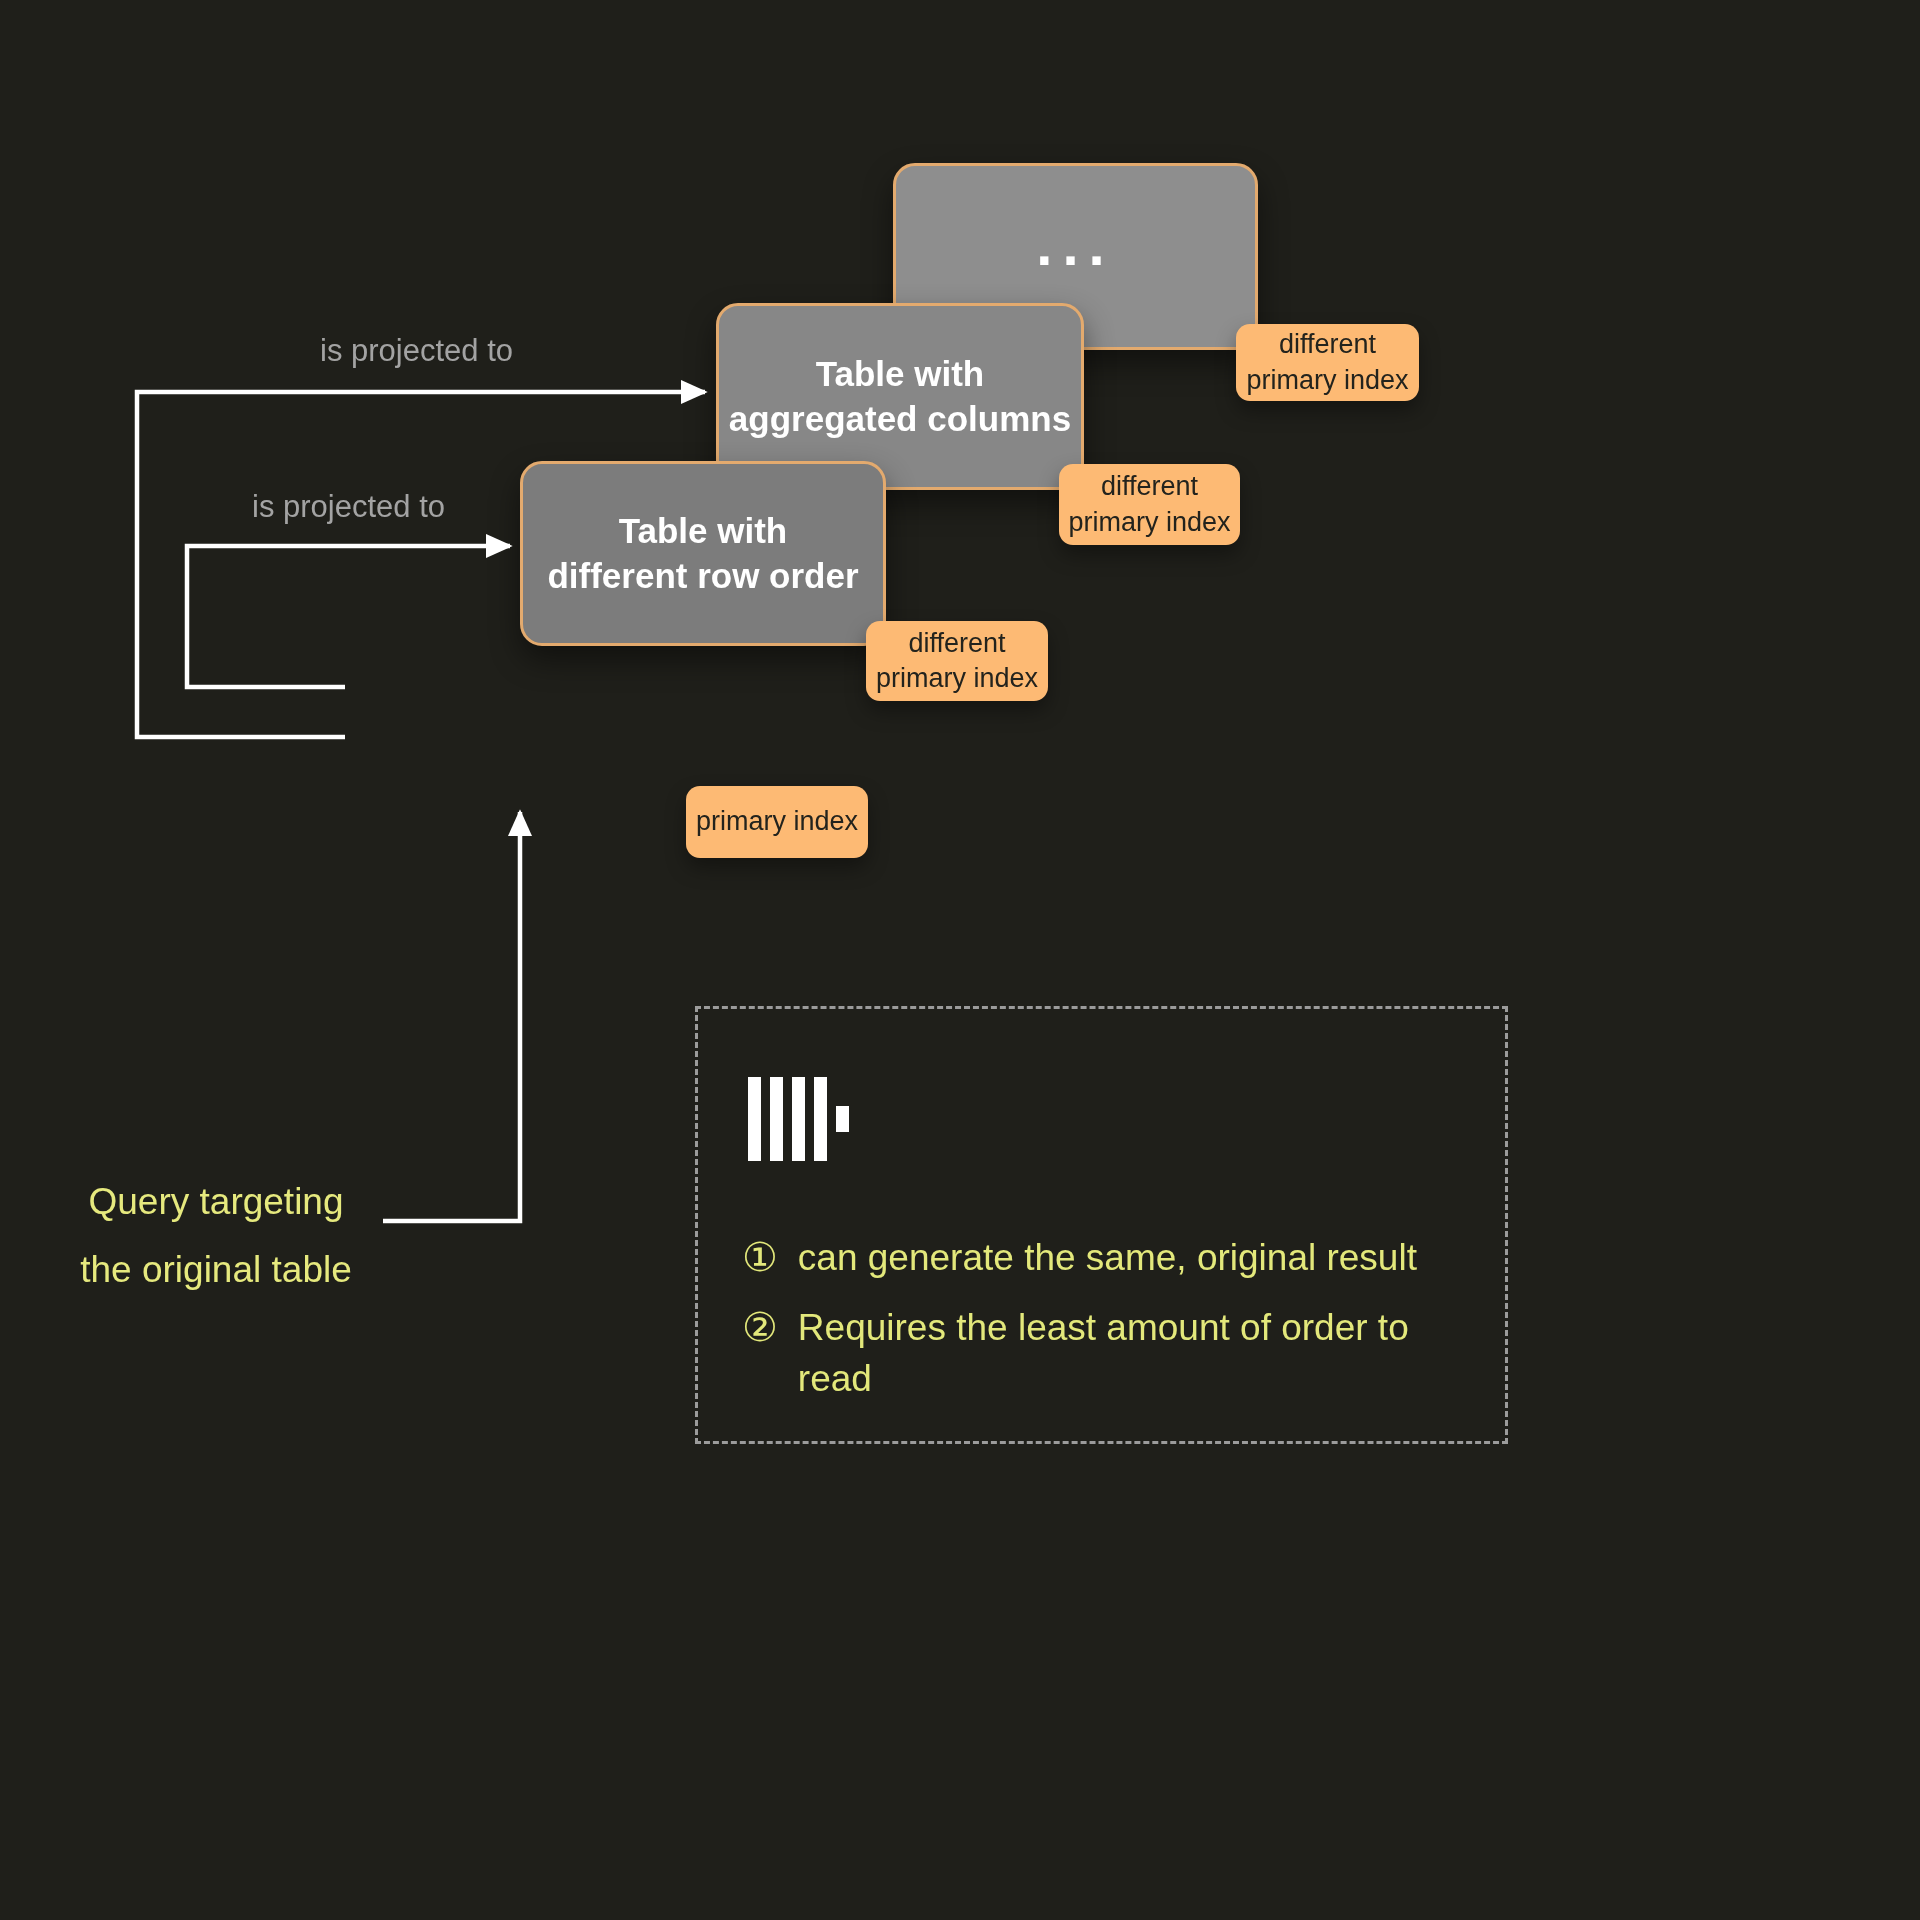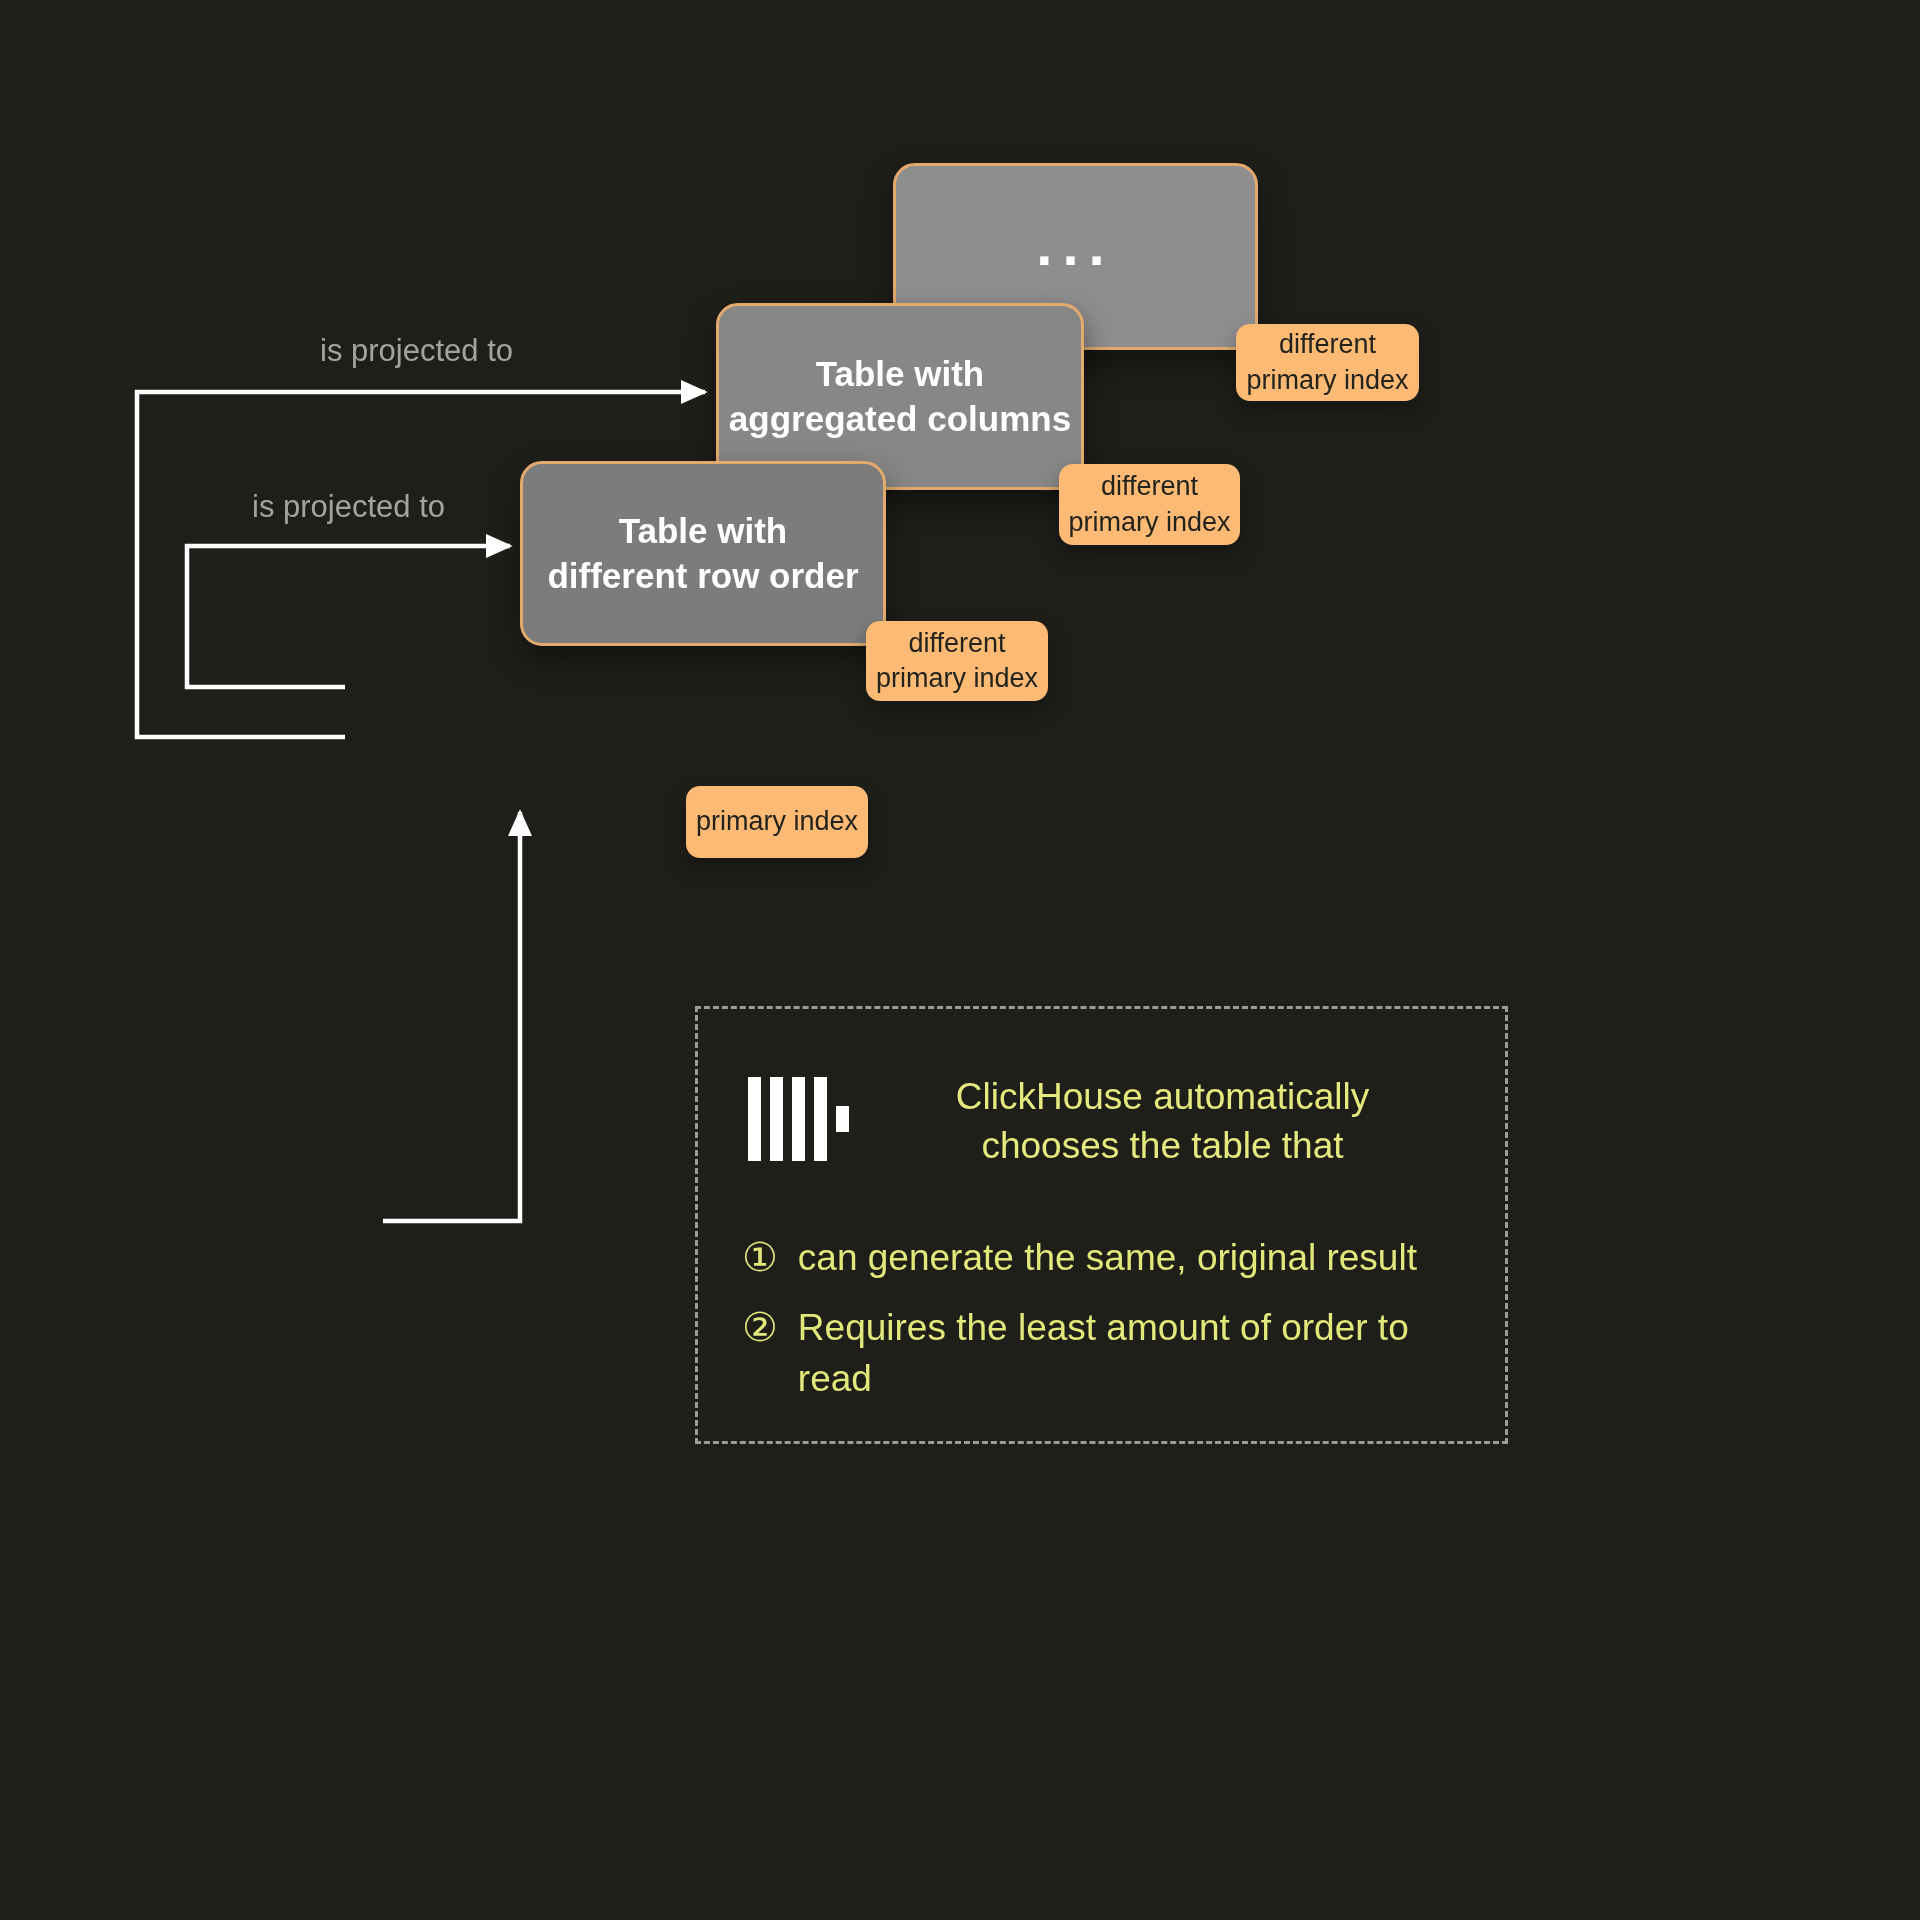--- a/index.html
+++ b/index.html
@@ -154,22 +154,20 @@
   <div id="info-box"></div>
 
   <svg id="clickhouse-logo" width="104" height="84" viewBox="0 0 104 84" aria-hidden="true">
     <rect x="0" y="0" width="13" height="84" fill="#ffffff"></rect>
     <rect x="22" y="0" width="13" height="84" fill="#ffffff"></rect>
     <rect x="44" y="0" width="13" height="84" fill="#ffffff"></rect>
     <rect x="66" y="0" width="13" height="84" fill="#ffffff"></rect>
     <rect x="88" y="29" width="13" height="26" fill="#ffffff"></rect>
   </svg>
 
-  <div id="info-title">ClickHouse automatically
-chooses the table that</div>
 
   <div id="info-item-1" class="info-item">
     <span class="marker">①</span>
     <span class="text">can generate the same, original result</span>
   </div>
   <div id="info-item-2" class="info-item">
     <span class="marker">②</span>
     <span class="text">Requires the least amount of order to read</span>
   </div>
 
@@ -210,14 +208,16 @@
       </marker>
     </defs>
     <path d="M 345 737 L 137 737 L 137 392 L 705 392" fill="none" stroke="#ffffff" stroke-width="4.5" marker-end="url(#ah)"></path>
     <path d="M 345 687 L 187 687 L 187 546 L 510 546" fill="none" stroke="#ffffff" stroke-width="4.5" marker-end="url(#ah)"></path>
     <path d="M 383 1221 L 520 1221 L 520 812" fill="none" stroke="#ffffff" stroke-width="4.5" marker-end="url(#ah)"></path>
   </svg>
 
   <div id="label-projected-top" class="ylabel">is projected to</div>
   <div id="label-projected-bottom" class="ylabel">is projected to</div>
 
+  <div id="query-label">Query targeting
+the original table</div>
 
 </div>
 
 </body></html>

